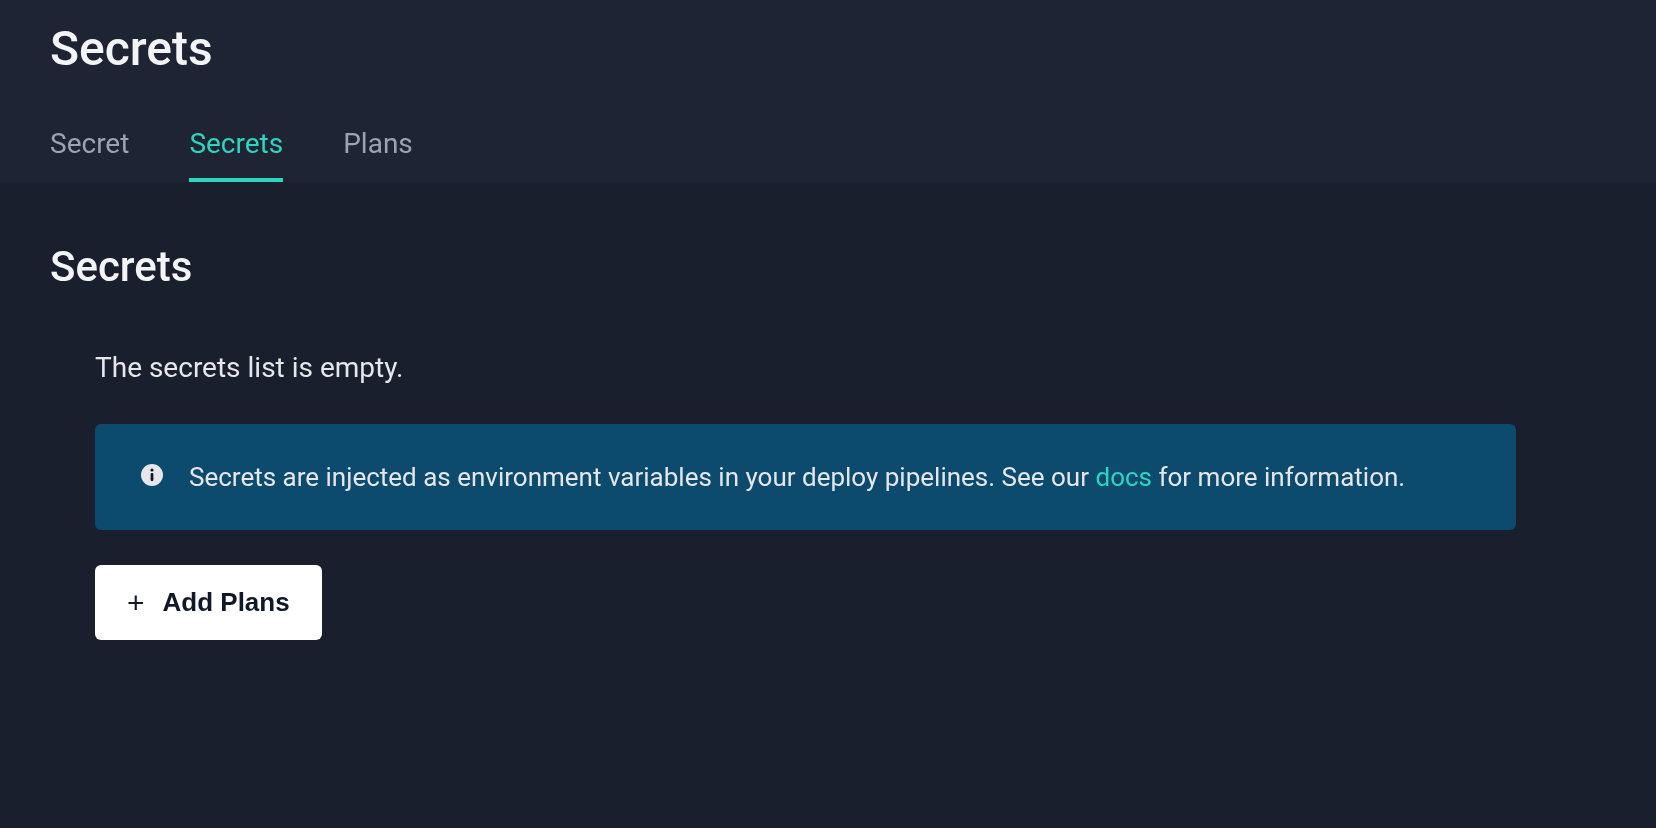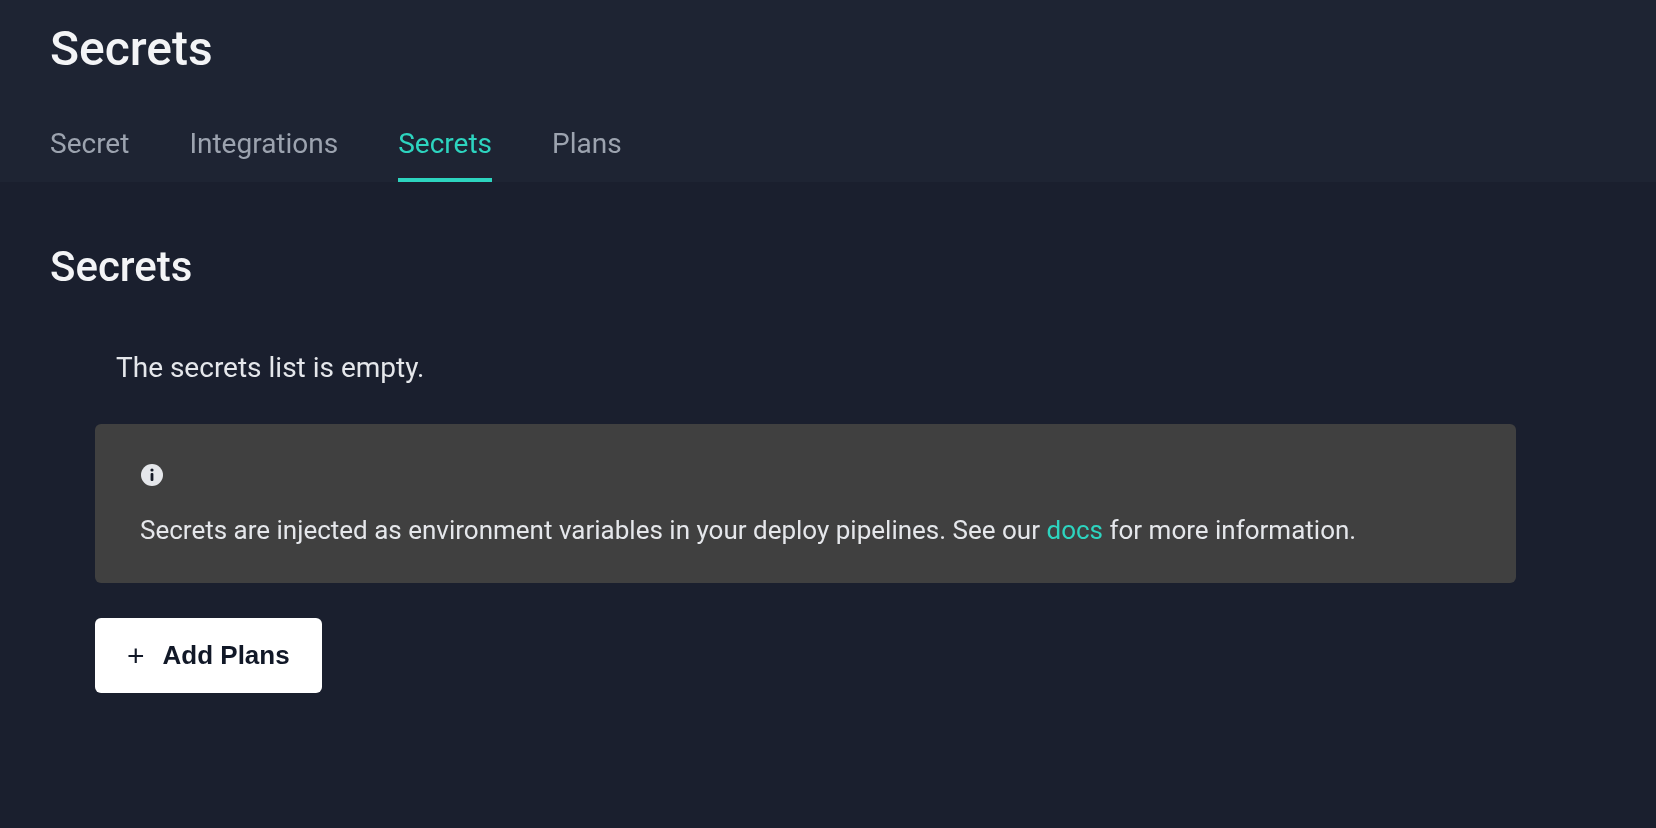--- a/index.html
+++ b/index.html
@@ -45,34 +45,33 @@
     }
     .section-title {
       font-size: 42px;
       font-weight: 500;
       color: #f3f4f6;
       margin-bottom: 60px;
     }
     .empty-message {
       font-size: 28px;
       color: #e5e7eb;
-      margin-left: 66px;
+      margin-left: 45px;
       margin-bottom: 40px;
     }
     .info-box {
-      background-color: #404040;
+      background-color: #0c4a6e;
       border-radius: 6px;
       padding: 35px 45px;
       margin-left: 45px;
       margin-right: 90px;
       display: flex;
       align-items: flex-start;
       gap: 25px;
       margin-bottom: 35px;
-      flex-direction: column;
     }
     .info-icon {
       width: 24px;
       height: 24px;
       flex-shrink: 0;
       margin-top: 4px;
     }
     .info-icon svg {
       width: 24px;
       height: 24px;
@@ -107,21 +106,20 @@
       line-height: 1;
     }
   </style>
 </head>
 <body>
 
 <div class="header-section">
   <h1 class="page-title">Secrets</h1>
   <div class="tabs">
     <div class="tab">Secret</div>
-    <div class="tab">Integrations</div>
     <div class="tab active">Secrets</div>
     <div class="tab">Plans</div>
   </div>
 </div>
 
 <div class="content-section">
   <h2 class="section-title">Secrets</h2>
   <p class="empty-message">The secrets list is empty.</p>
   
   <div class="info-box">

